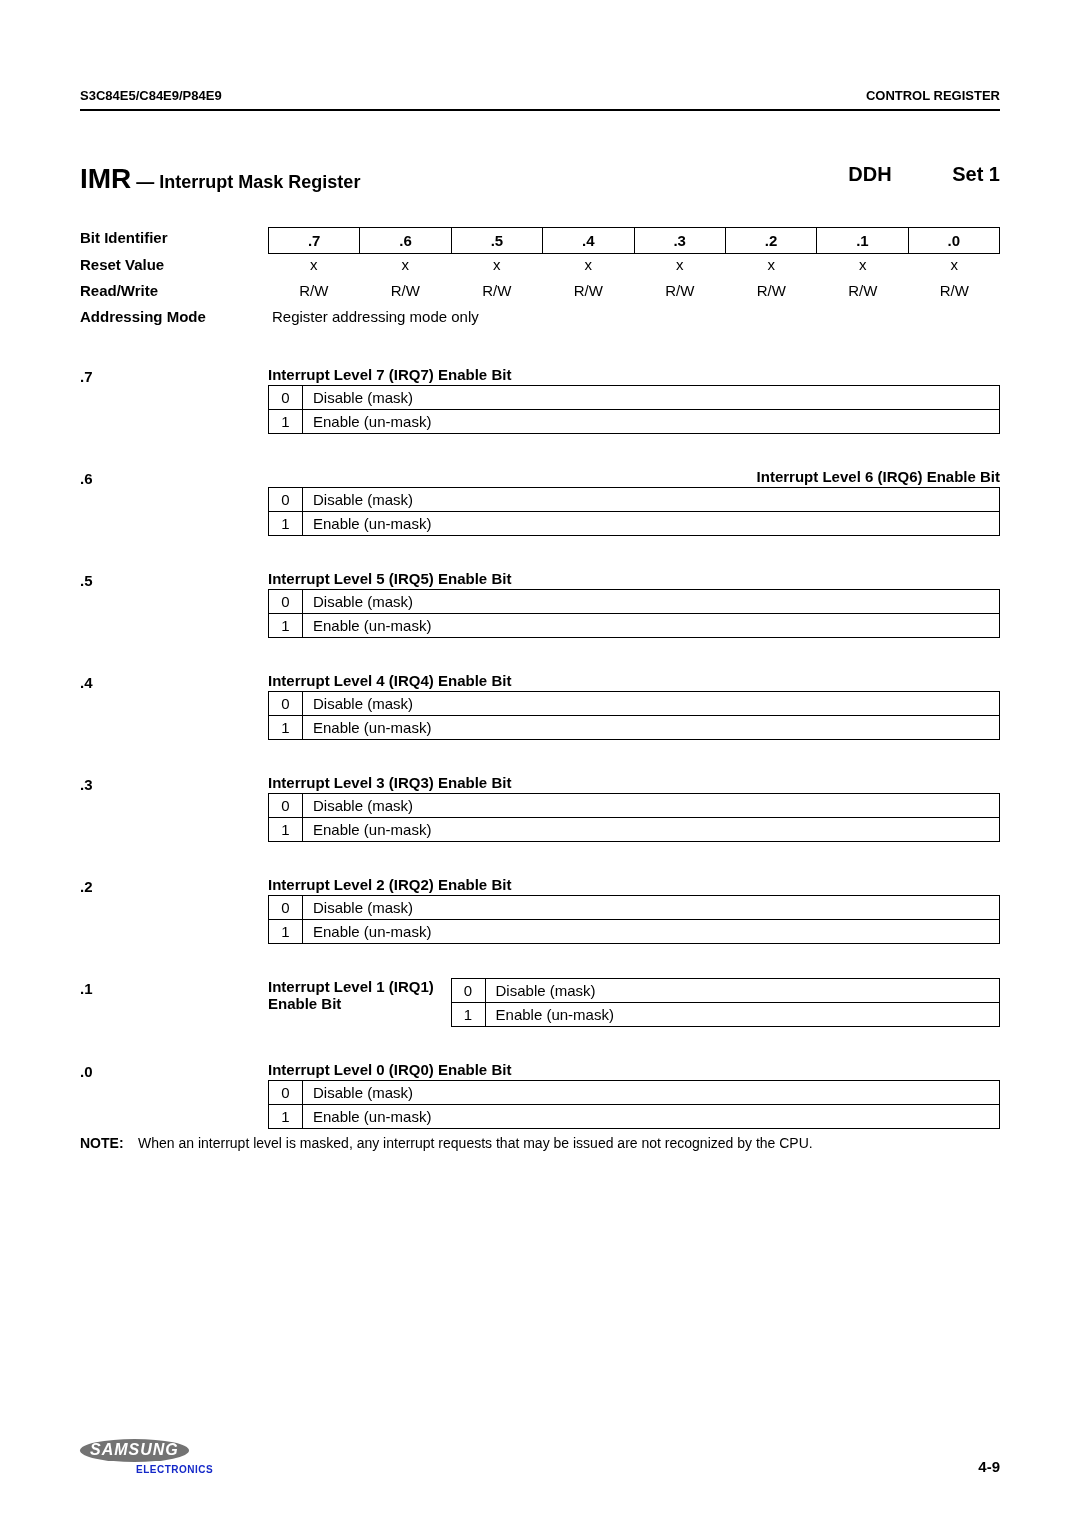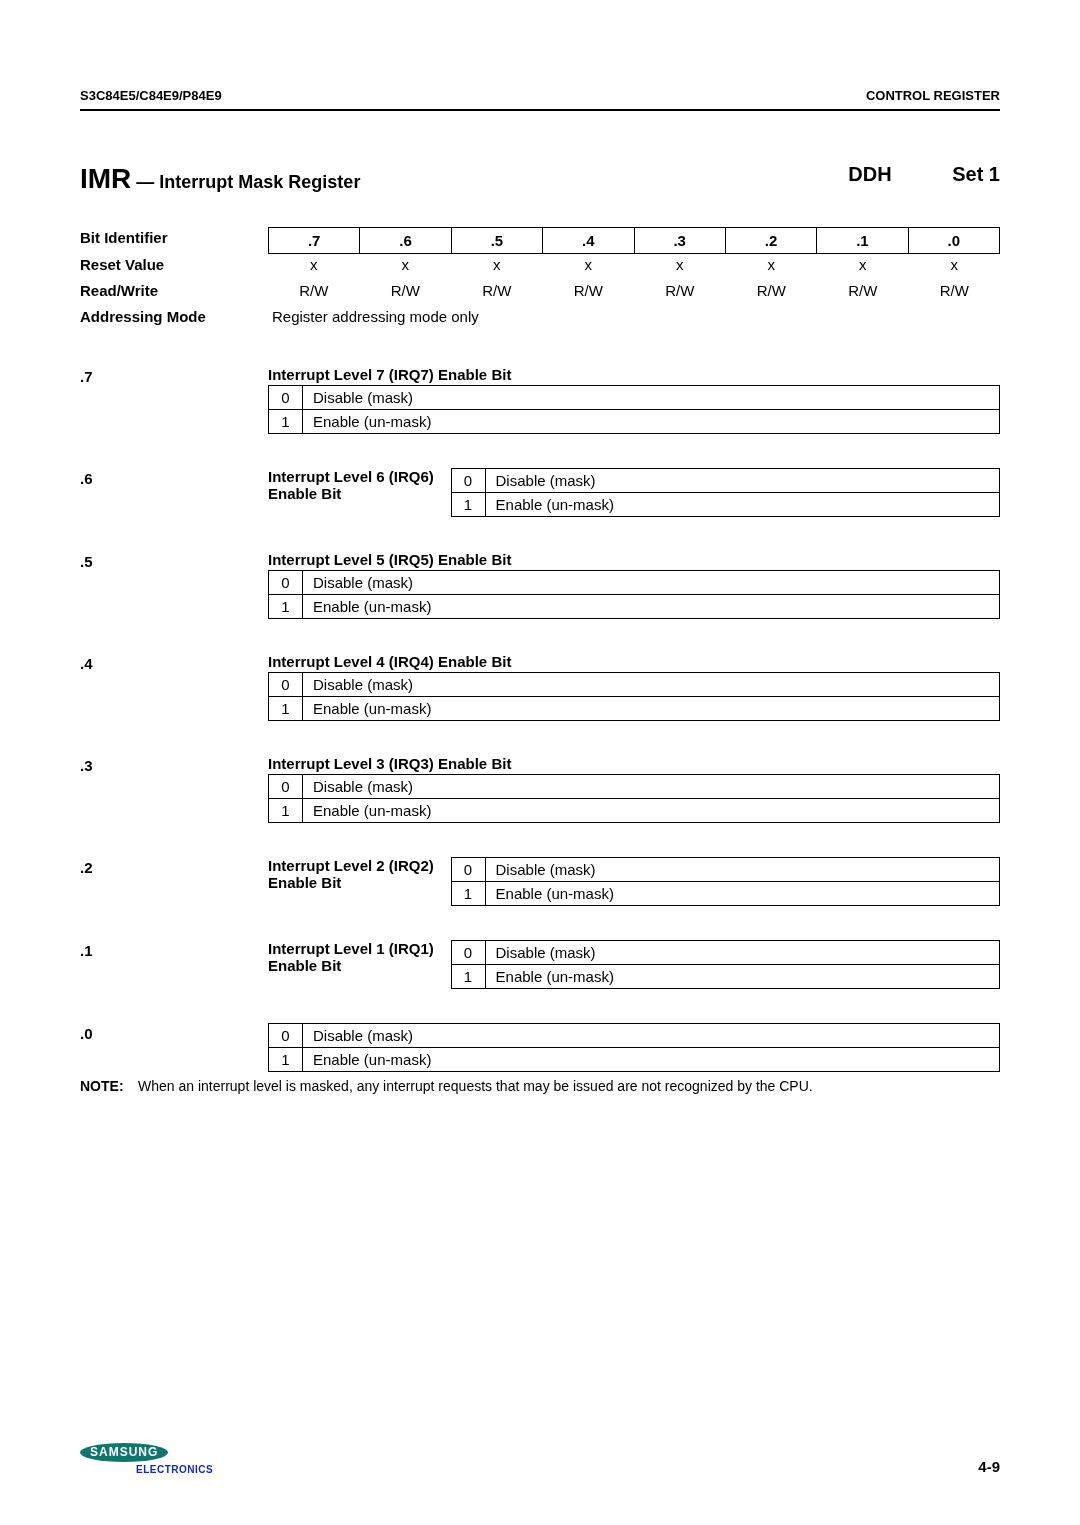--- a/index.html
+++ b/index.html
@@ -103,24 +103,25 @@
       position: absolute;
       bottom: 50px;
       left: 80px;
       right: 80px;
       display: flex;
       justify-content: space-between;
       align-items: flex-end;
     }
     .logo-box { display: flex; flex-direction: column; align-items: flex-start; }
     .samsung-logo {
-      font-weight: bold;
-      font-size: 12px;
+      font-style: italic;
+      font-weight: bold;
+      font-size: 16px;
       color: #fff;
-      background: #0f766e;
+      background: #737373;
       padding: 2px 10px 3px 10px;
       border-radius: 50% / 50%;
       letter-spacing: 1px;
     }
     .electronics {
       color: #1428c8;
       font-size: 10px;
       font-weight: bold;
       letter-spacing: 0.5px;
       margin-left: 56px;
@@ -205,21 +206,21 @@
           </div>
           <div class="opt-row">
             <div class="opt-val">1</div>
             <div class="opt-desc">Enable (un-mask)</div>
           </div>
         </div>
       </div>
     </div>
     <div class="section row">
       <div class="label-col">.6</div>
-      <div class="data-col" style="flex-direction: row;">
+      <div class="data-col" style="flex-direction: column; align-items: flex-end;">
         <div class="section-title">Interrupt Level 6 (IRQ6) Enable Bit</div>
         <div class="opt-table">
           <div class="opt-row">
             <div class="opt-val">0</div>
             <div class="opt-desc">Disable (mask)</div>
           </div>
           <div class="opt-row">
             <div class="opt-val">1</div>
             <div class="opt-desc">Enable (un-mask)</div>
           </div>
@@ -269,21 +270,21 @@
           </div>
           <div class="opt-row">
             <div class="opt-val">1</div>
             <div class="opt-desc">Enable (un-mask)</div>
           </div>
         </div>
       </div>
     </div>
     <div class="section row">
       <div class="label-col">.2</div>
-      <div class="data-col" style="">
+      <div class="data-col" style="flex-direction: column;">
         <div class="section-title">Interrupt Level 2 (IRQ2) Enable Bit</div>
         <div class="opt-table">
           <div class="opt-row">
             <div class="opt-val">0</div>
             <div class="opt-desc">Disable (mask)</div>
           </div>
           <div class="opt-row">
             <div class="opt-val">1</div>
             <div class="opt-desc">Enable (un-mask)</div>
           </div>
@@ -302,20 +303,21 @@
           <div class="opt-row">
             <div class="opt-val">1</div>
             <div class="opt-desc">Enable (un-mask)</div>
           </div>
         </div>
       </div>
     </div>
     <div class="section row">
       <div class="label-col">.0</div>
       <div class="data-col" style="flex-direction: column;">
+        <div class="section-title">Interrupt Level 0 (IRQ0) Enable Bit</div>
         <div class="opt-table">
           <div class="opt-row">
             <div class="opt-val">0</div>
             <div class="opt-desc">Disable (mask)</div>
           </div>
           <div class="opt-row">
             <div class="opt-val">1</div>
             <div class="opt-desc">Enable (un-mask)</div>
           </div>
         </div>

